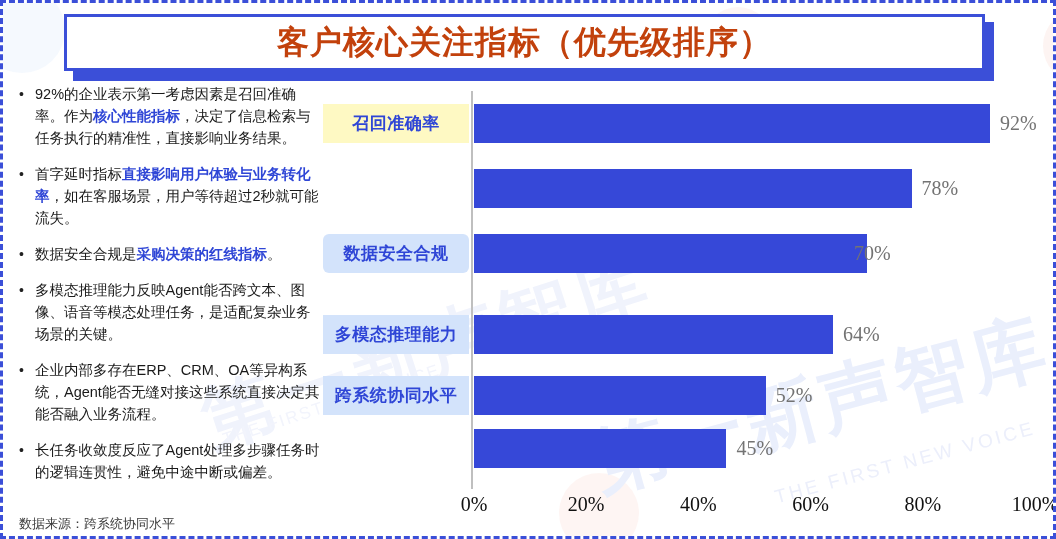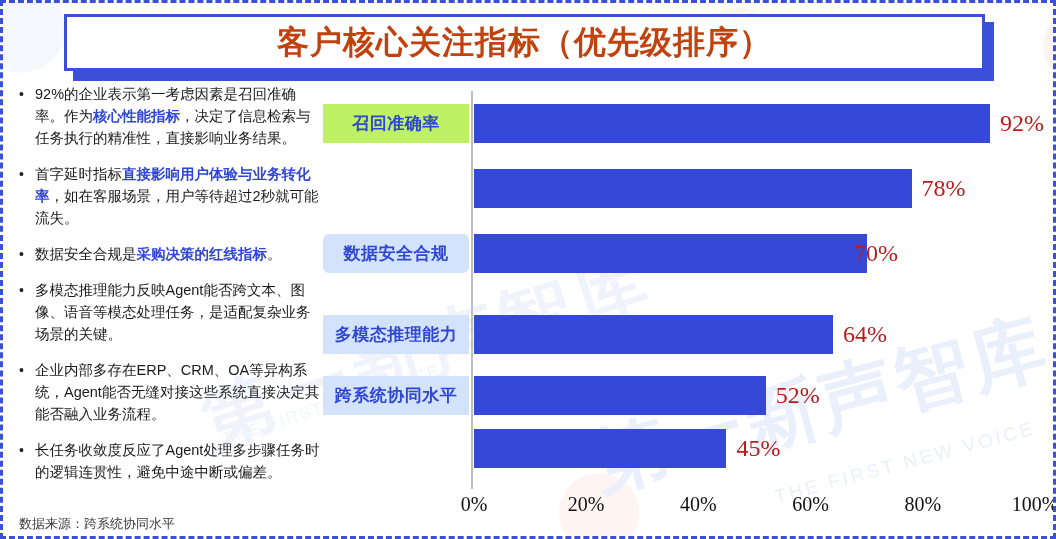--- a/index.html
+++ b/index.html
@@ -194,22 +194,22 @@
     left: 151px;
     top: 0px;
     height: 39px;
     background: #3648d8;
   }
   .bar-value {
     position: absolute;
     top: 0px;
     height: 39px;
     line-height: 39px;
-    font-size: 24px;
-    color: #b91c1c;
+    font-size: 20px;
+    color: #737373;
     font-family: "Liberation Serif", "DejaVu Serif", serif;
     white-space: nowrap;
   }
 
   
   .xaxis {
     position: absolute;
     left: 0px;
     top: 402px;
     width: 730px;
@@ -279,21 +279,21 @@
       <div class="bullet">
         <span class="bullet-dot">•</span>
         <span class="bullet-text"><span>长任务收敛度反应了Agent处理多步骤任务时的逻辑连贯性，避免中途中断或偏差。</span></span>
       </div>
     </div>
 
   <div class="chart">
     <div class="axis-line"></div>
     <div class="rows" id="rows">
         <div class="row" style="top: 13px;">
-          <div class="cat-label" style="background: #bef264;">召回准确率</div>
+          <div class="cat-label" style="background: #fef9c3;">召回准确率</div>
           <div class="bar" style="width: 516.12px; background: rgb(54, 72, 216);"></div>
           <div class="bar-value" style="left: 677.12px;">92%</div>
         </div>
         <div class="row" style="top: 78px;">
           <div class="bar" style="width: 437.58px; background: rgb(54, 72, 216);"></div>
           <div class="bar-value" style="left: 598.58px;">78%</div>
         </div>
         <div class="row" style="top: 143px;">
           <div class="cat-label" style="background: rgb(211, 227, 251); border-radius: 6px;">数据安全合规</div>
           <div class="bar" style="width: 392.7px; background: rgb(54, 72, 216);"></div>

